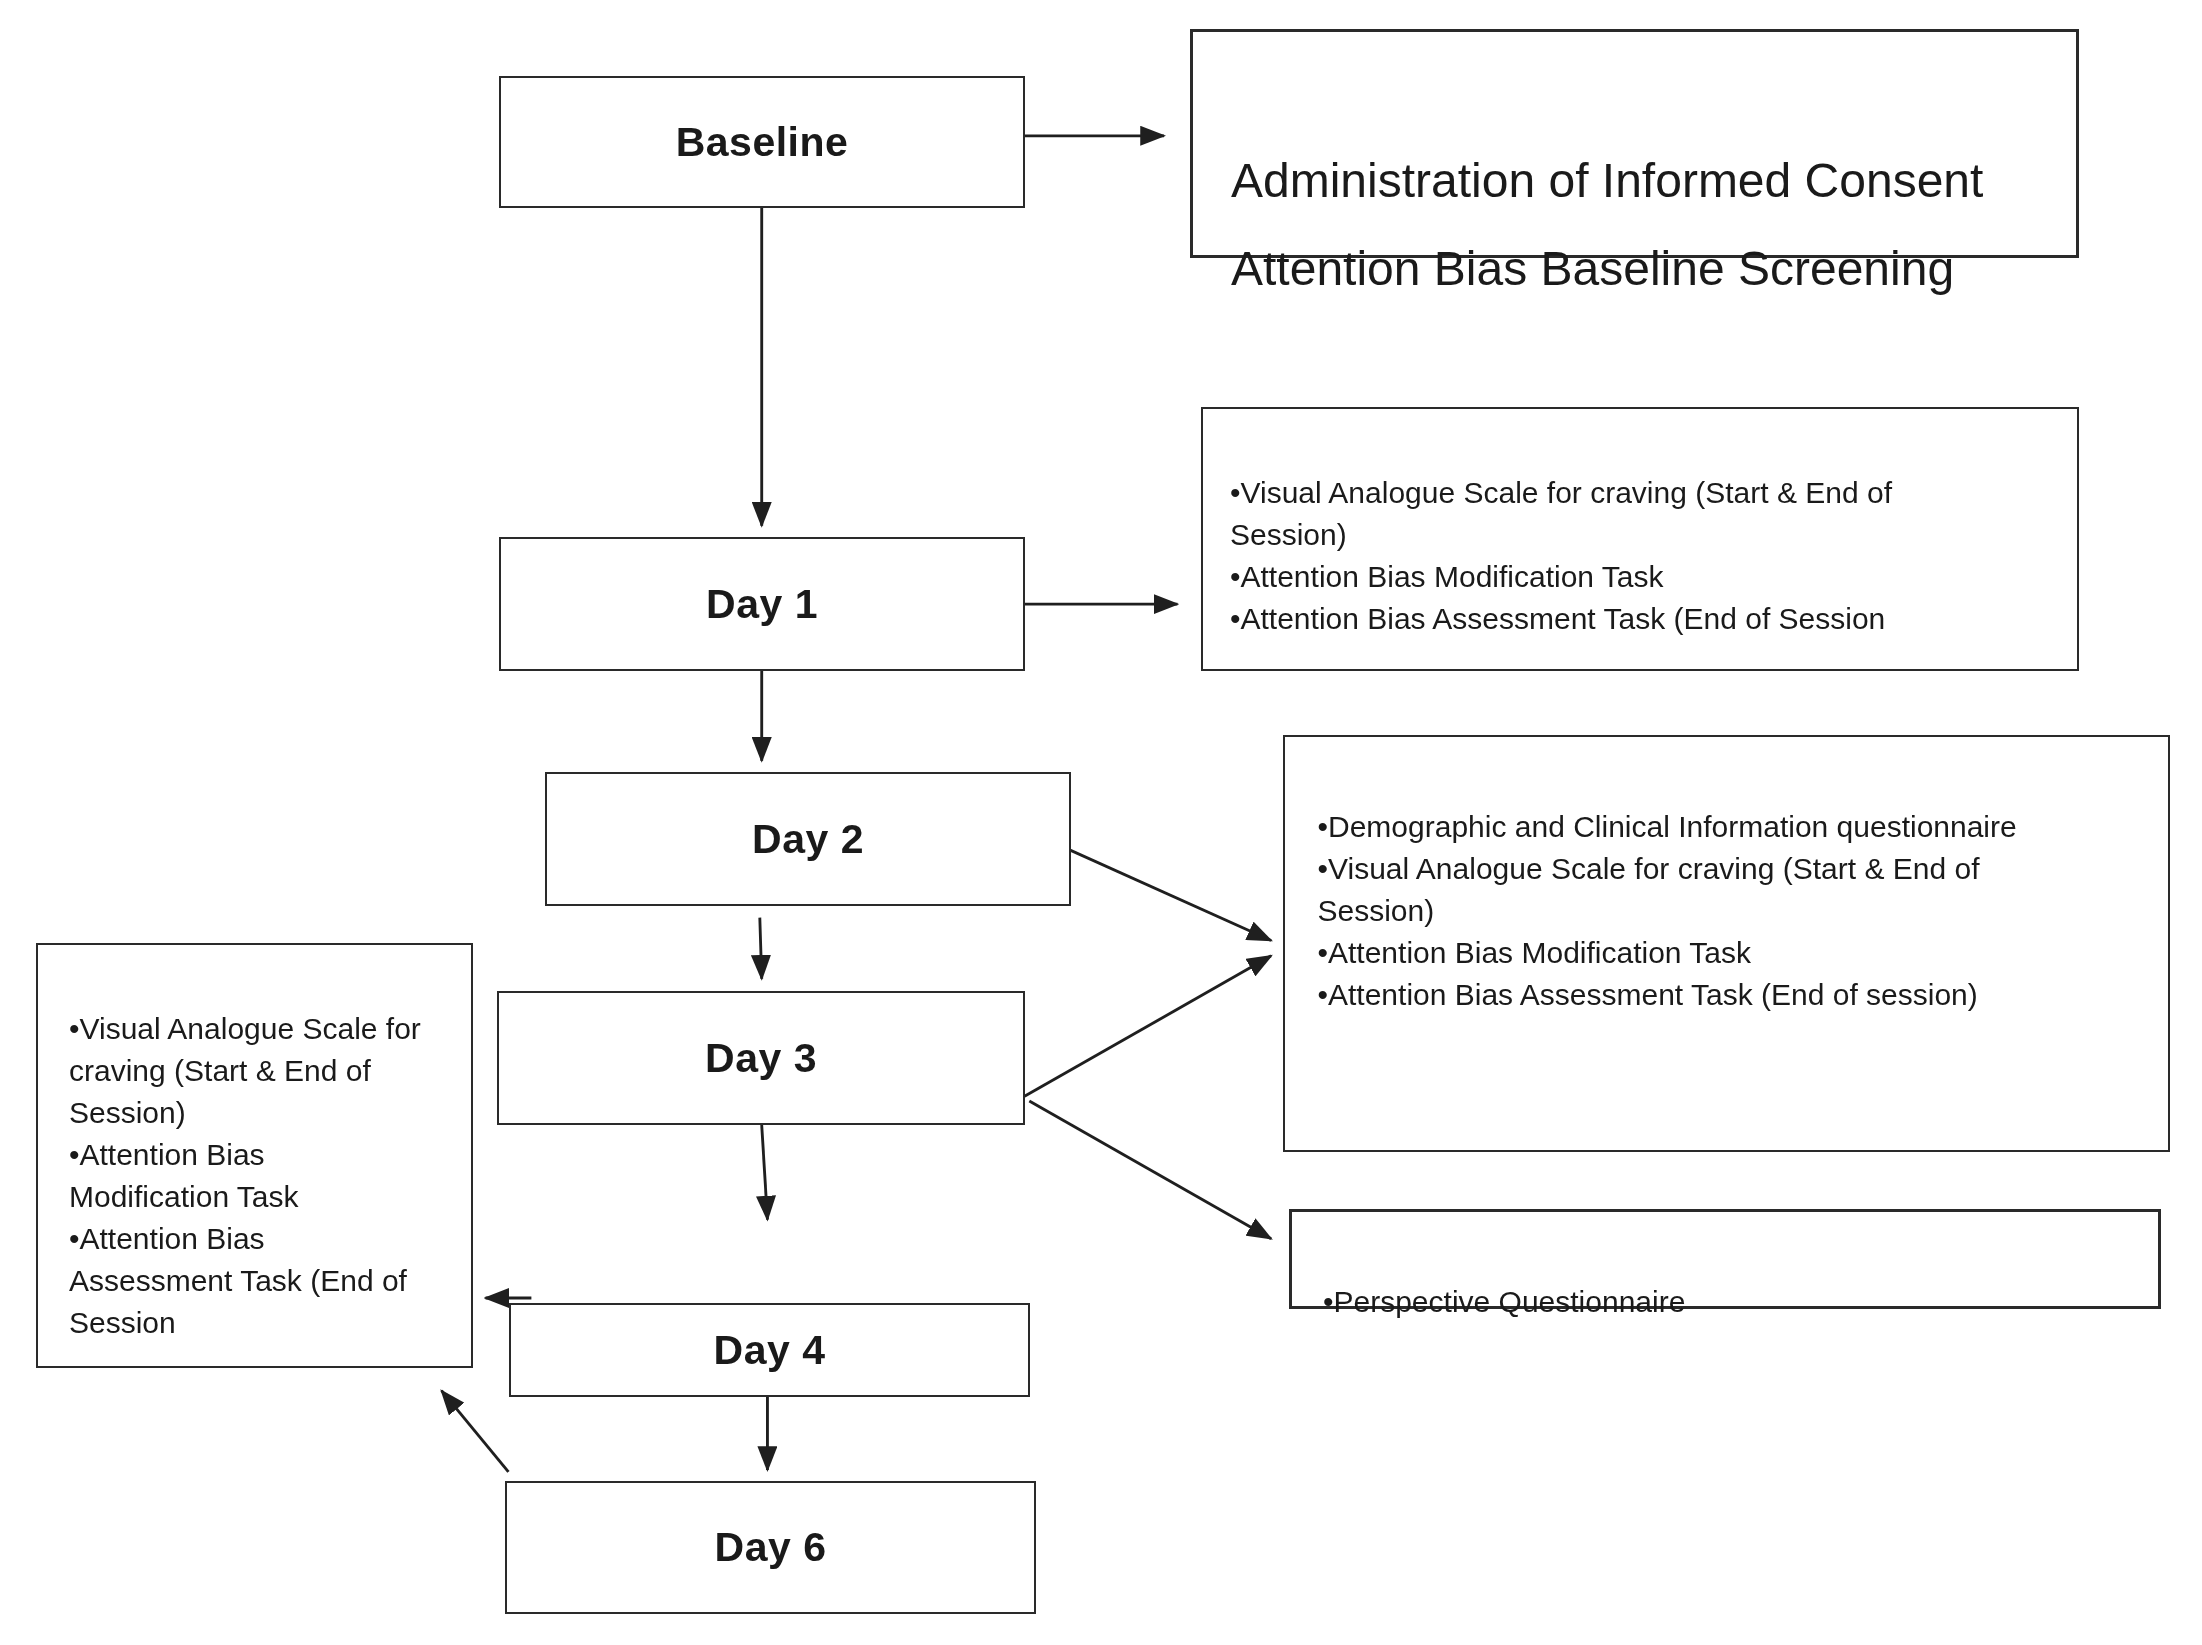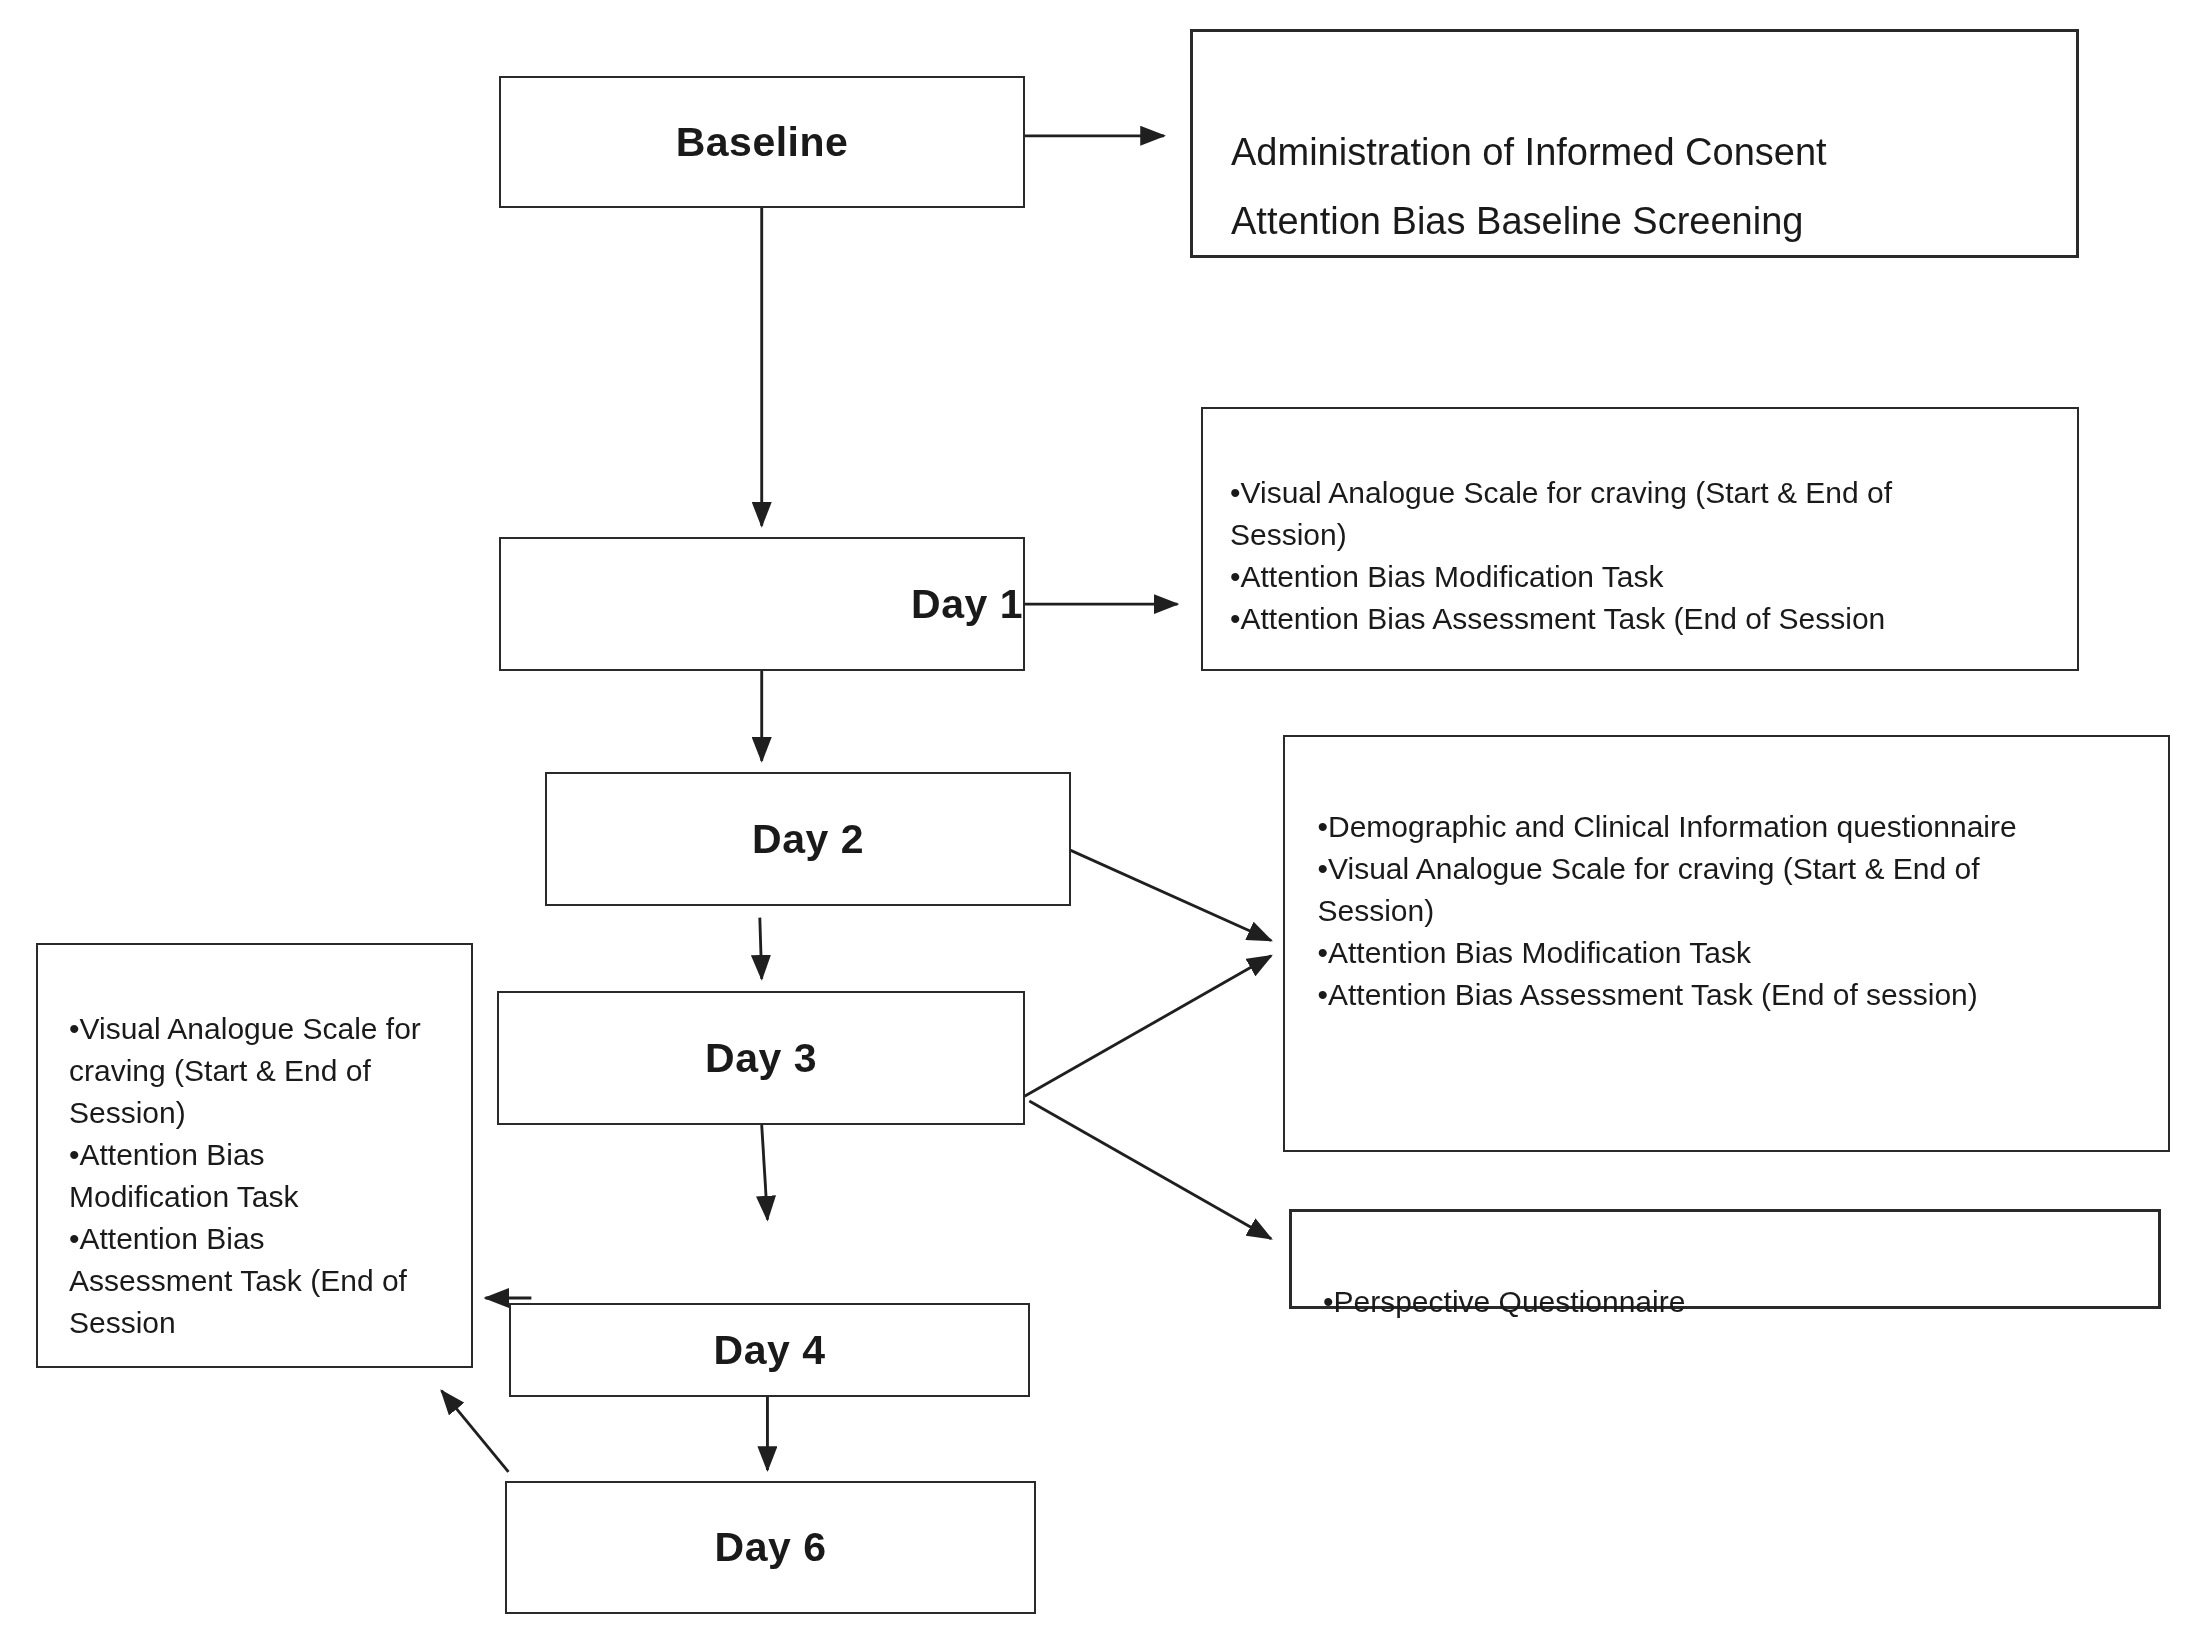--- a/index.html
+++ b/index.html
@@ -34,29 +34,29 @@
   }
   .text-box {
     font-size: 30px;
     line-height: 42px;
     white-space: pre-line;
   }
   .thick { border-width: 3.8px; }
 
   
   .n-baseline { left: 499px; top:  76px; width: 526px; height: 132px; }
-  .n-day1     { left: 499px; top: 537px; width: 526px; height: 134px; justify-content: flex-end; }
+  .n-day1     { left: 499px; top: 537px; width: 526px; height: 134px; }
   .n-day2     { left: 499px; top: 772px; width: 526px; height: 134px; margin-left: 46px; }
   .n-day3     { left: 497px; top: 991px; width: 528px; height: 134px; }
   .n-day4     { left: 509px; top: 1303px; width: 521px; height: 94px; }
   .n-day5     { left: 505px; top: 1481px; width: 531px; height: 133px; }
 
   
   .n-admin       { left: 1190px; top:   29px; width: 889px; height: 229px;
-                   font-size: 38px; line-height: 69px; padding: 17px 23px 0 38px; }
+                   font-size: 48px; line-height: 88px; padding: 17px 23px 0 38px; }
   .n-day1-tasks  { left: 1201px; top:  407px; width: 878px; height: 264px;
                    padding: 21px 19px 0 27px; }
   .n-day23-tasks { left: 1283px; top:  735px; width: 887px; height: 417px;
                    padding: 27px 19px 0 32.5px; }
   .n-perspective { left: 1289px; top: 1209px; width: 872px; height: 100px;
                    padding: 27px 0 16px 31px; }
   .n-day45-tasks { left:  36px; top:  943px; width: 437px; height: 425px;
                    padding: 21px 7.6px 0 31px; }
 </style>
 </head>

